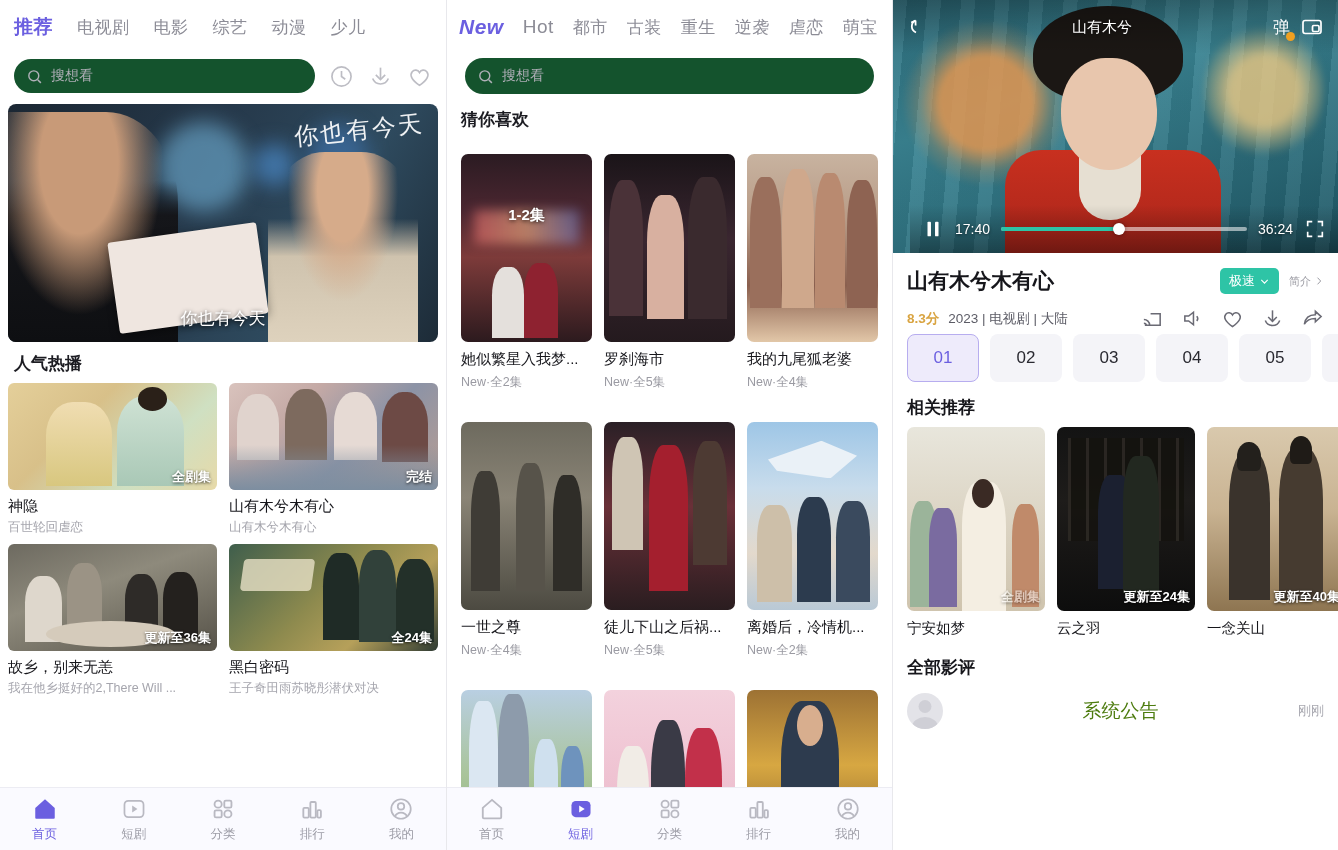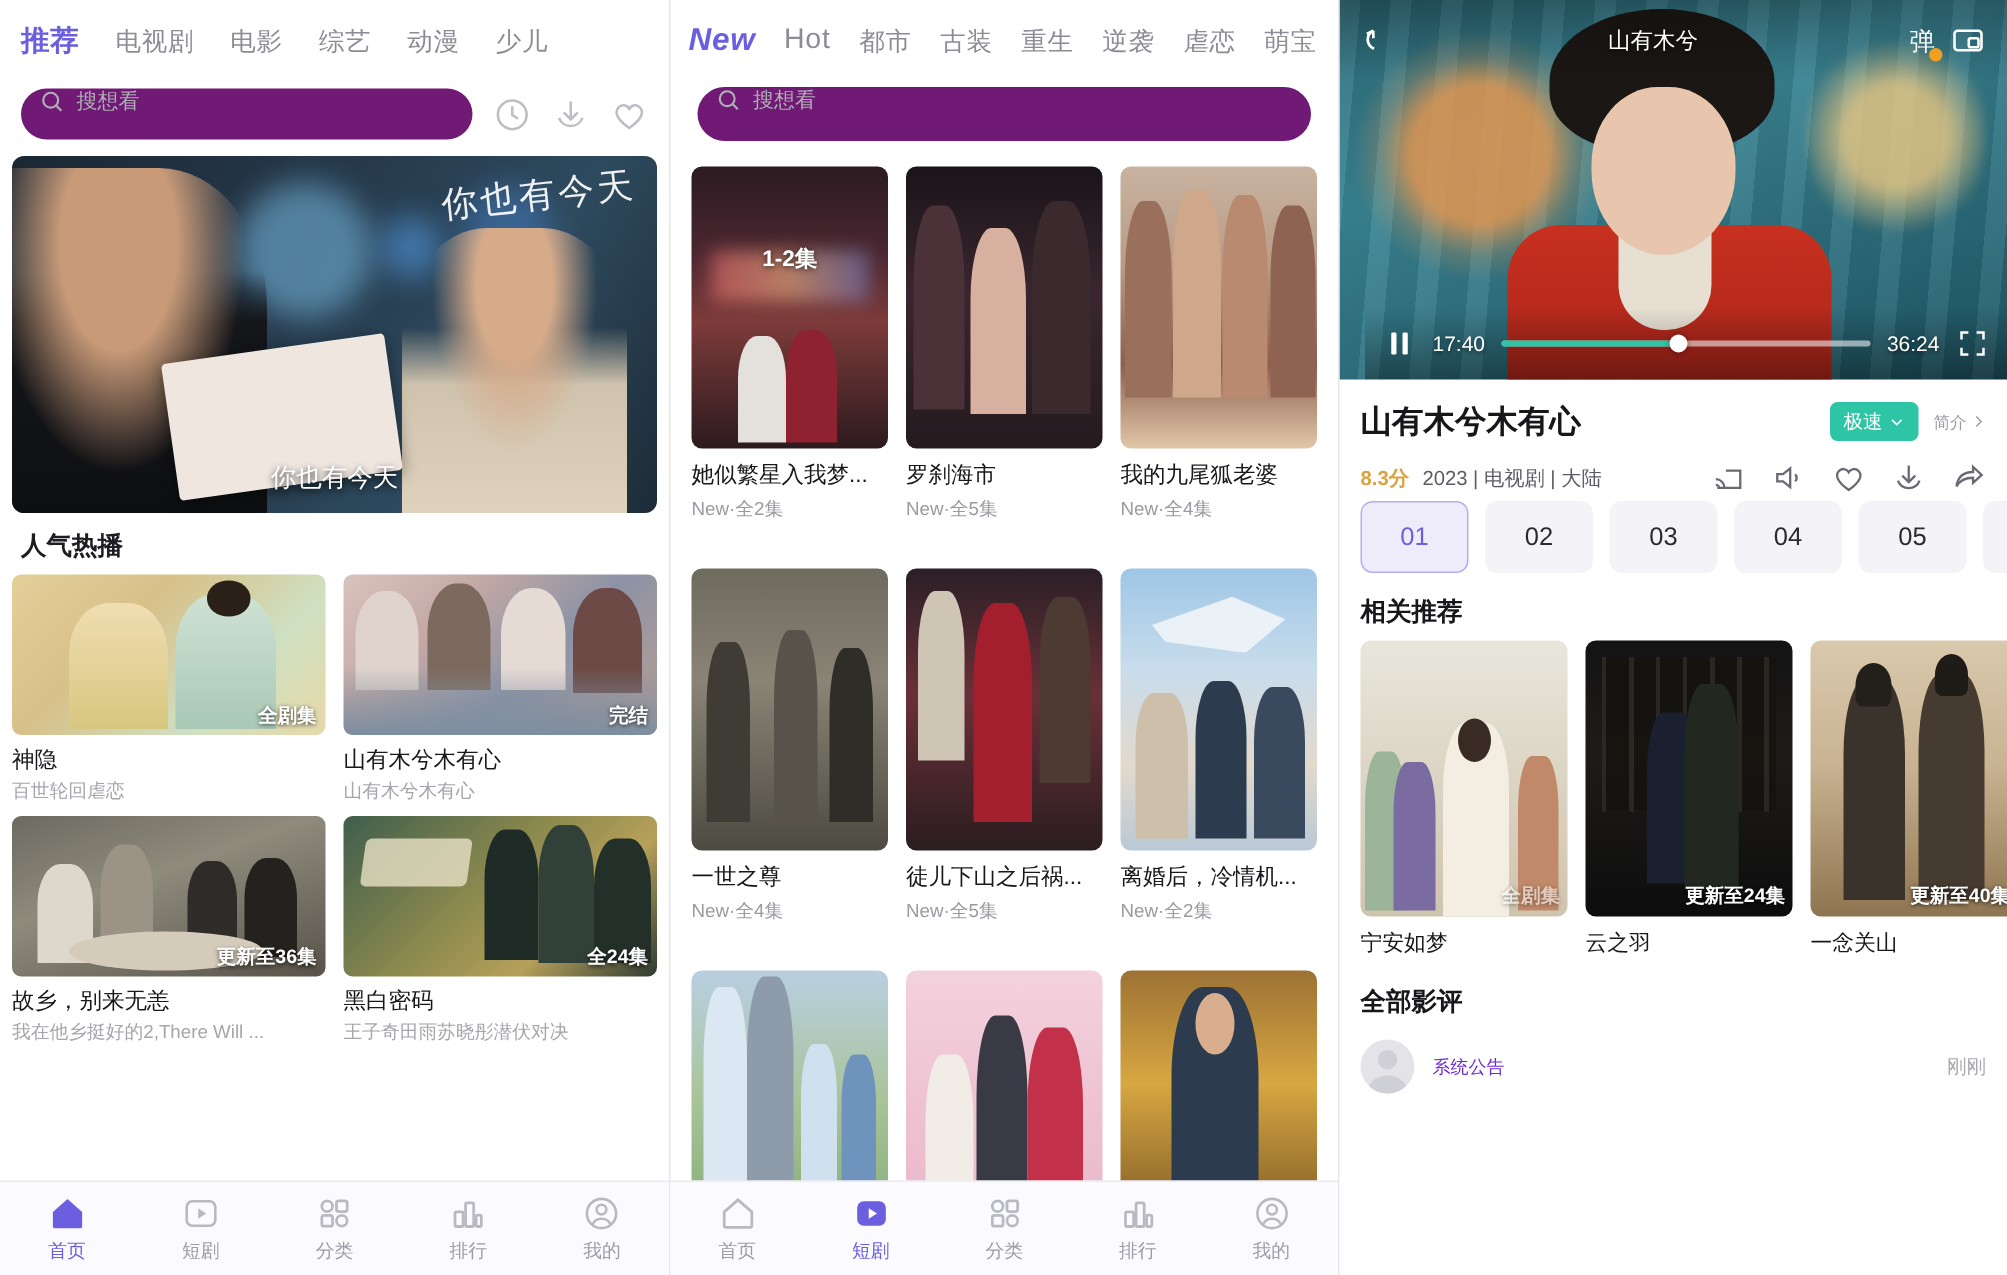--- a/index.html
+++ b/index.html
@@ -9,22 +9,22 @@
   .panel { width:446px; height:850px; position:relative; overflow:hidden; background:#ffffff; }
   .panel + .panel { border-left:1px solid #e8e8ec; }
 
   
   .tabs { display:flex; align-items:center; gap:24px; padding:0 14px; height:54px; }
   .tab { font-size:17px; color:#8c8c96; white-space:nowrap; letter-spacing:.5px; }
   .tab.active { color:#6B5FE0; font-weight:bold; font-size:19px; }
   .tab.active.en { font-size:21px; font-style:italic; }
 
   .searchrow { display:flex; align-items:center; gap:14px; padding:0 14px; height:44px; }
-  .searchbox { flex:1; height:34px; background:#701a75; border-radius:17px;
-     display:flex; align-items:flex-start; gap:8px; padding:0 12px; }
+  .searchbox { flex:1; height:34px; background:#14532d; border-radius:17px;
+     display:flex; align-items:center; gap:8px; padding:0 12px; }
   .searchbox .ph { color:#aeaeb6; font-size:14px; }
   .ico { color:#b6b6bd; display:inline-flex; align-items:center; justify-content:center; }
 
   .sect-title { font-size:17px; font-weight:bold; color:#1c1c22; padding:10px 14px 8px; }
 
   
   .banner { margin:6px 8px 0; height:238px; border-radius:8px; position:relative;
      overflow:hidden; background:linear-gradient(120deg,#1b2733 0%,#26394b 40%,#2e4a5e 70%,#1d2b37 100%); }
   .banner .glow1,.banner .glow2,.banner .glow3 { position:absolute; border-radius:50%; filter:blur(10px); }
   .banner .glow1 { width:90px;height:90px;left:150px;top:18px;background:rgba(120,190,230,.55); }
@@ -122,21 +122,21 @@
      text-shadow:0 1px 3px rgba(0,0,0,.8); }
   .rel .rttl { font-size:14.5px; color:#17171c; margin-top:8px; white-space:nowrap;
      overflow:hidden; text-overflow:ellipsis; }
 
   .cmt { display:flex; align-items:center; gap:12px; padding:12px 14px 0; }
   .avatar { width:36px; height:36px; border-radius:50%; background:#e3e3e8; position:relative; overflow:hidden;}
   .avatar:after { content:""; position:absolute; left:50%; top:7px; transform:translateX(-50%);
      width:13px; height:13px; border-radius:50%; background:#cfcfd6; }
   .avatar:before { content:""; position:absolute; left:50%; bottom:-8px; transform:translateX(-50%);
      width:26px; height:20px; border-radius:50%; background:#cfcfd6; }
-  .cname { flex:1; font-size:12px; color:#6d28d9; }
+  .cname { flex:1; font-size:19px; color:#4d7c0f;text-align:center; }
   .ctime { font-size:13px; color:#a8a8b0; }
 
   .chev { font-size:12px; }
 </style>
 </head>
 <body>
 
 <div class="screen">
 
   <div class="panel">
@@ -304,20 +304,21 @@
         <span class="ico">
           <svg width="17" height="17" viewBox="0 0 24 24" fill="none" stroke="#b0b0b8" stroke-width="2">
             <circle cx="11" cy="11" r="7"></circle>
               <path d="M16.5 16.5 L21 21"></path>
             </svg>
         </span>
         <span class="ph">搜想看</span>
       </div>
     </div>
 
+    <div class="sect-title" style="padding:10px 14px 10px">猜你喜欢</div>
 
     <div class="grid3">
       <div class="vcard">
         <div class="vthumb" style="background:linear-gradient(180deg,#2b1b22 0%,#4a2630 30%,#7d3b3a 55%,#2c1a1e 100%)">
           <div style="position:absolute;left:10%;top:30%;width:80%;height:18%;background:linear-gradient(90deg,rgba(255,120,120,.5),rgba(255,190,140,.55),rgba(120,160,255,.4));filter:blur(6px)"></div>
           <div style="position:absolute;left:24%;bottom:2%;width:24%;height:38%;background:#e4e0dc;border-radius:40% 40% 0 0"></div>
           <div style="position:absolute;left:48%;bottom:2%;width:26%;height:40%;background:#8e2230;border-radius:40% 40% 0 0"></div>
           <div class="ovl" style="align-items:flex-start;justify-content:center;padding-top:40%">1-2集</div>
         </div>
         <div class="vttl">她似繁星入我梦...</div>

